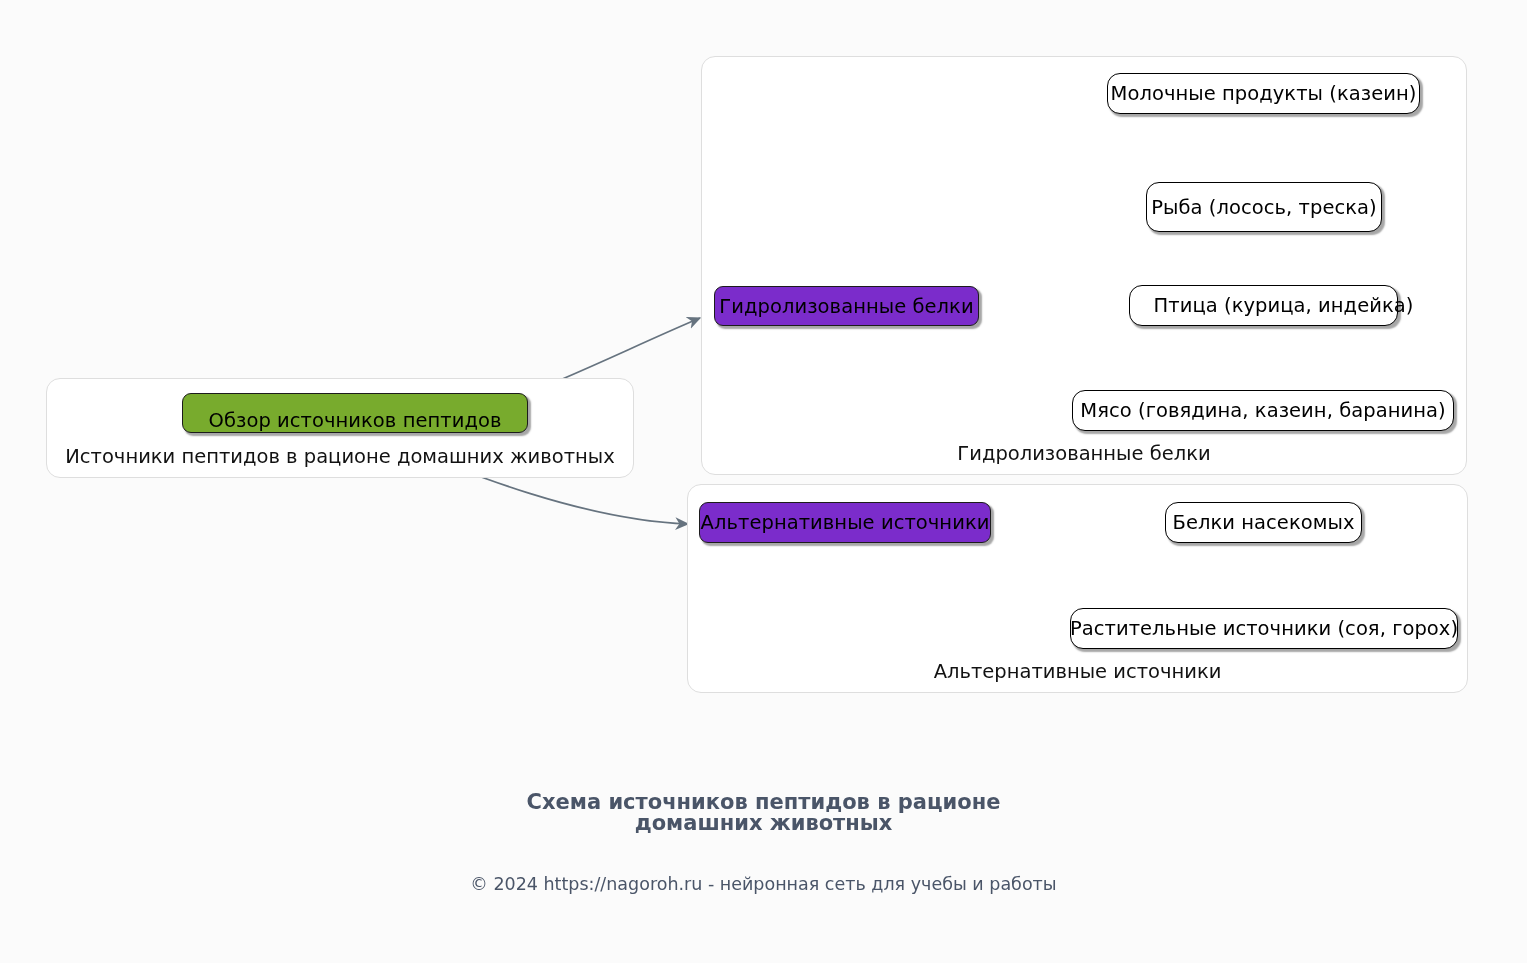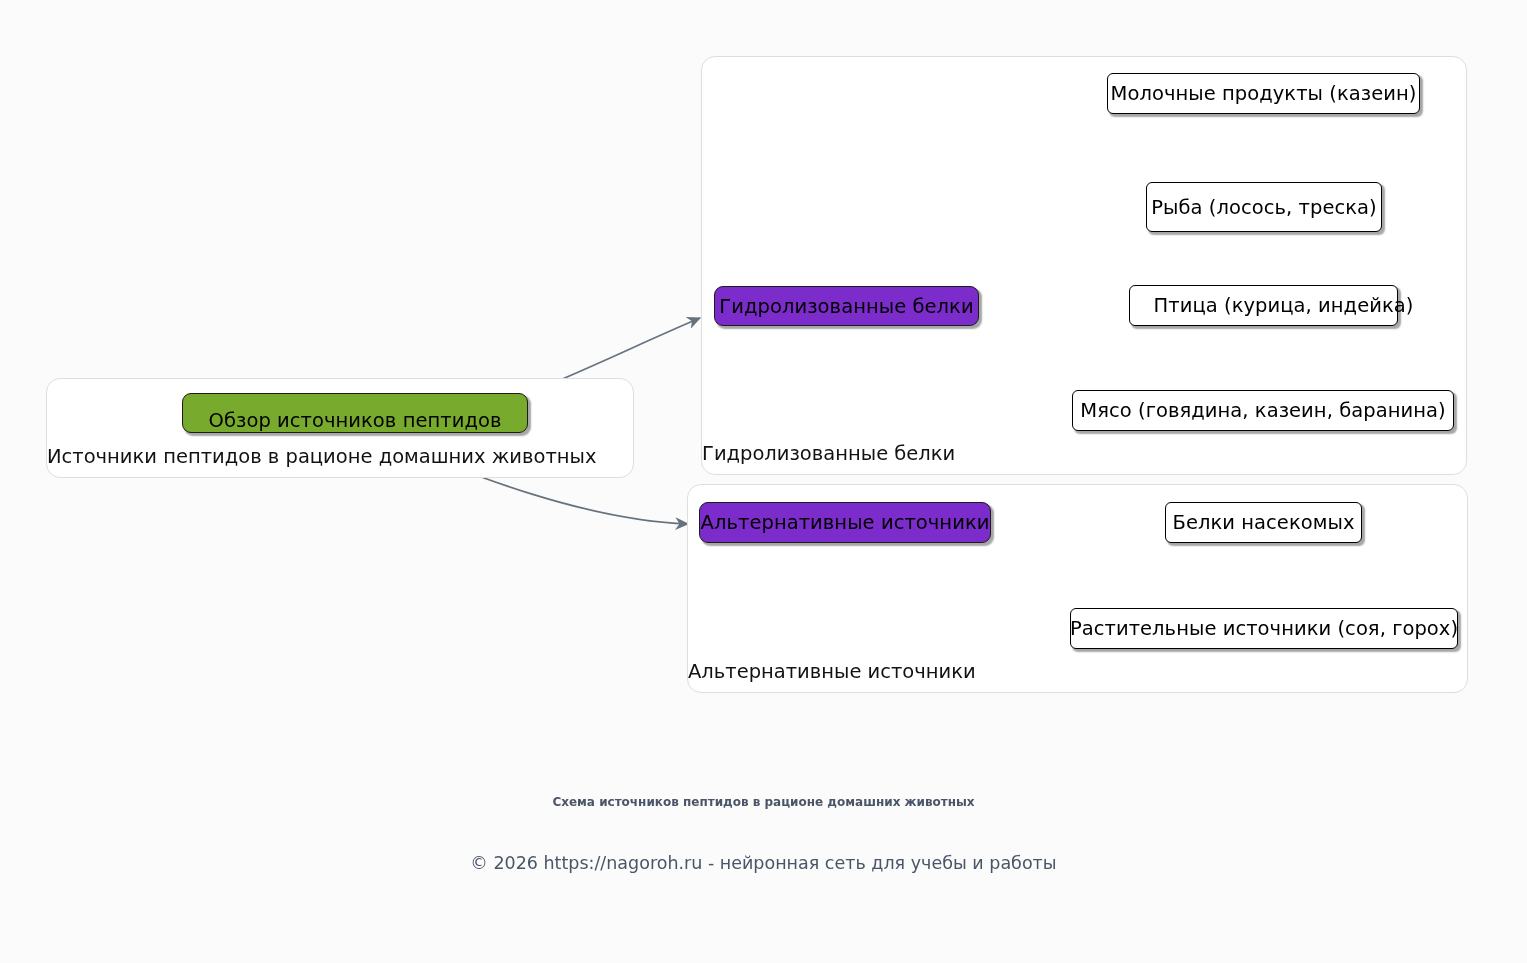--- a/index.html
+++ b/index.html
@@ -29,21 +29,21 @@
     position: absolute;
     background: #ffffff;
     border: 1.3px solid #dedede;
     border-radius: 14px;
     box-sizing: border-box;
   }
   .cluster-label {
     position: absolute;
     left: 0;
     width: 100%;
-    text-align: left;
+    text-align: center;
     font-size: 19.5px;
     color: #121212;
     white-space: nowrap;
   }
 
   
   .node {
     position: absolute;
     box-sizing: border-box;
     display: flex;
@@ -51,21 +51,21 @@
     justify-content: center;
     border-radius: 9px;
     font-size: 19.5px;
     color: #000000;
     white-space: nowrap;
     letter-spacing: 0.05px;
   }
   .node.leaf {
     background: #ffffff;
     border: 1.6px solid #000000;
-    border-radius: 6px;
+    border-radius: 13px;
     box-shadow: 2.2px 2.2px 1.6px rgba(0,0,0,0.35);
   }
   .node.root {
     background: #78ab2d;
     border: 1.6px solid #1c1c1c;
     box-shadow: 2.2px 2.2px 1.6px rgba(0,0,0,0.35);
   }
   .node.branch {
     background: #7b2ccb;
     border: 1.6px solid #1c1c1c;
@@ -73,21 +73,21 @@
   }
 
   
   .footer {
     position: absolute;
     left: 0;
     width: 1527px;
     text-align: center;
   }
   .footer-title {
-    font-size: 12px;
+    font-size: 21px;
     font-weight: bold;
     color: #4a5568;
     line-height: 21px;
     width: 520px;
     margin: 0 auto;
   }
   .footer-rule {
     margin: 6px auto 0 auto;
     font-size: 14px;
     color: #4a5568;
@@ -158,14 +158,14 @@
 <div class="node leaf" style="left: 1165px; top: 502px; width: 197px; height: 41px;">
     <span>Белки насекомых</span>
   </div>
 <div class="node leaf" style="left: 1070px; top: 608px; width: 388px; height: 41px;">
     <span>Растительные источники (соя, горох)</span>
   </div>
 
 <div class="footer" style="top:792px;">
   <div class="footer-title">Схема источников пептидов в рационе домашних животных</div>
   <div class="footer-rule">______________________________________________</div>
-  <div class="footer-copy">© 2026 https://nagoroh.ru - нейронная сеть для учебы и работы</div>
+  <div class="footer-copy">© 2024 https://nagoroh.ru - нейронная сеть для учебы и работы</div>
 </div>
 
 </body></html>

